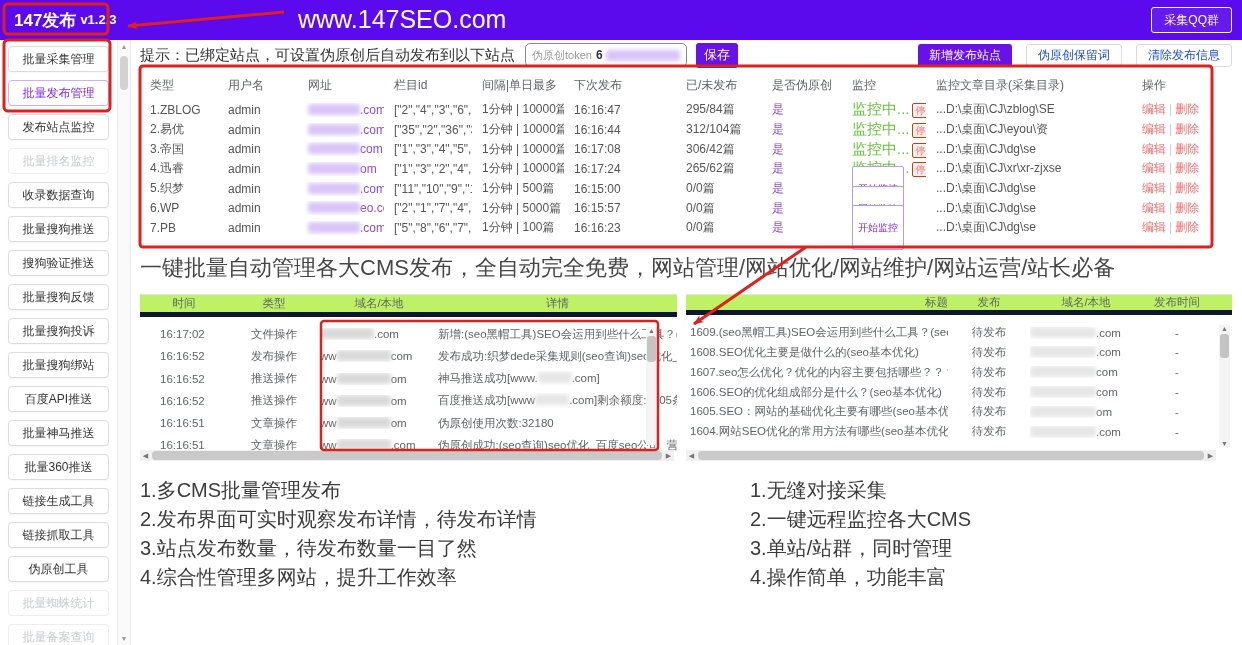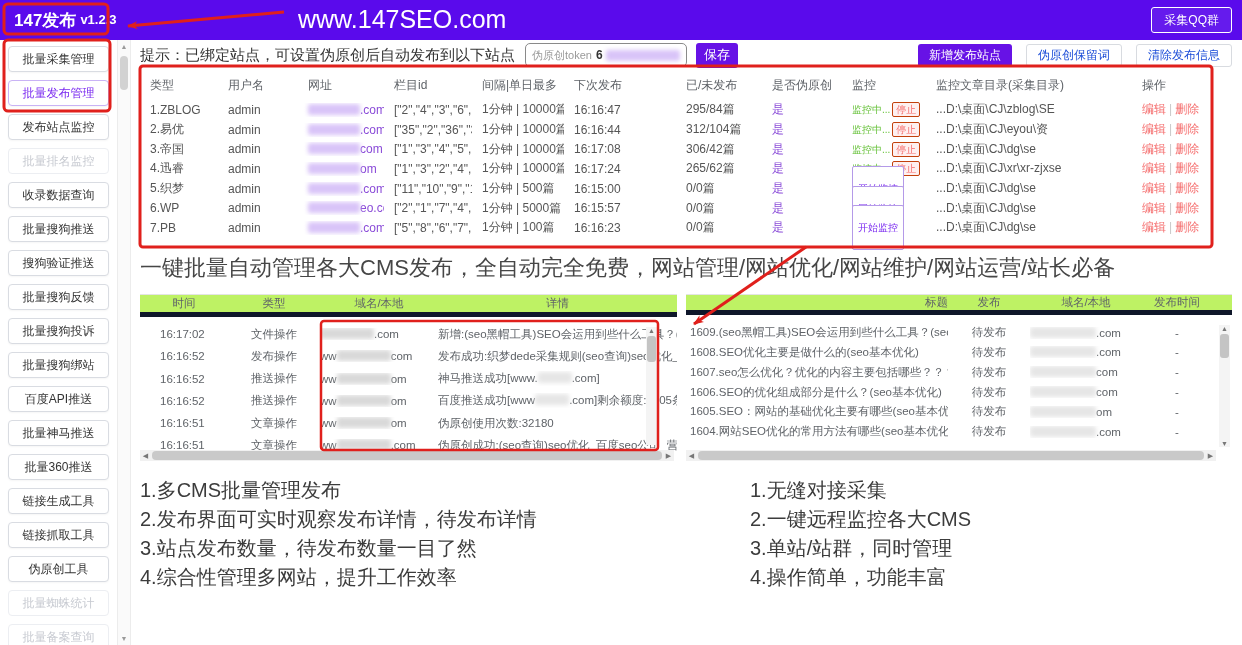--- a/index.html
+++ b/index.html
@@ -56,21 +56,21 @@
   
   .sites { position:absolute; left:9px; top:27px; width:1072px; height:180px; padding:3px 0 0 0; }
   .srow { display:grid; grid-template-columns:78px 80px 86px 88px 92px 112px 86px 80px 84px 206px 80px;
     align-items:center; }
   .srow > div { padding-left:10px; font-size:12px; color:#555; white-space:nowrap; overflow:hidden; }
   .shead { height:30px; }
   .shead > div { color:#5f6368; }
   .sbody .srow { height:19.7px; }
   .purple-link { color:#8a4bd8; text-decoration:none; cursor:pointer; }
   .flag-yes { color:#8a4bd8; }
-  .mon-green { color:#67c23a; font-size:10px; }
+  .mon-green { color:#67c23a; font-size:15px; }
   .mini-btn { display:inline-block; font-size:10px; line-height:13px; padding:0 3px; border-radius:2px; cursor:pointer; }
   .stop-btn { color:#f56c6c; border:1px solid #c2410c; background:#fef0f0; margin-left:2px; }
   .start-btn { color:#7b2bf0; border:1px solid #b49ae8; background:#fff; padding:15px 5px; }
   .dir-cell { font-size:11px; color:#5f6368; }
   .red-link { color:#f56c6c; cursor:pointer; text-decoration:none; font-size:12px; }
   .op-sep { color:#c9c9c9; margin:0 3px; }
 
   
   .headline { position:absolute; left:9px; top:213px; width:1090px; font-size:22px; color:#464646; white-space:nowrap; }
 

